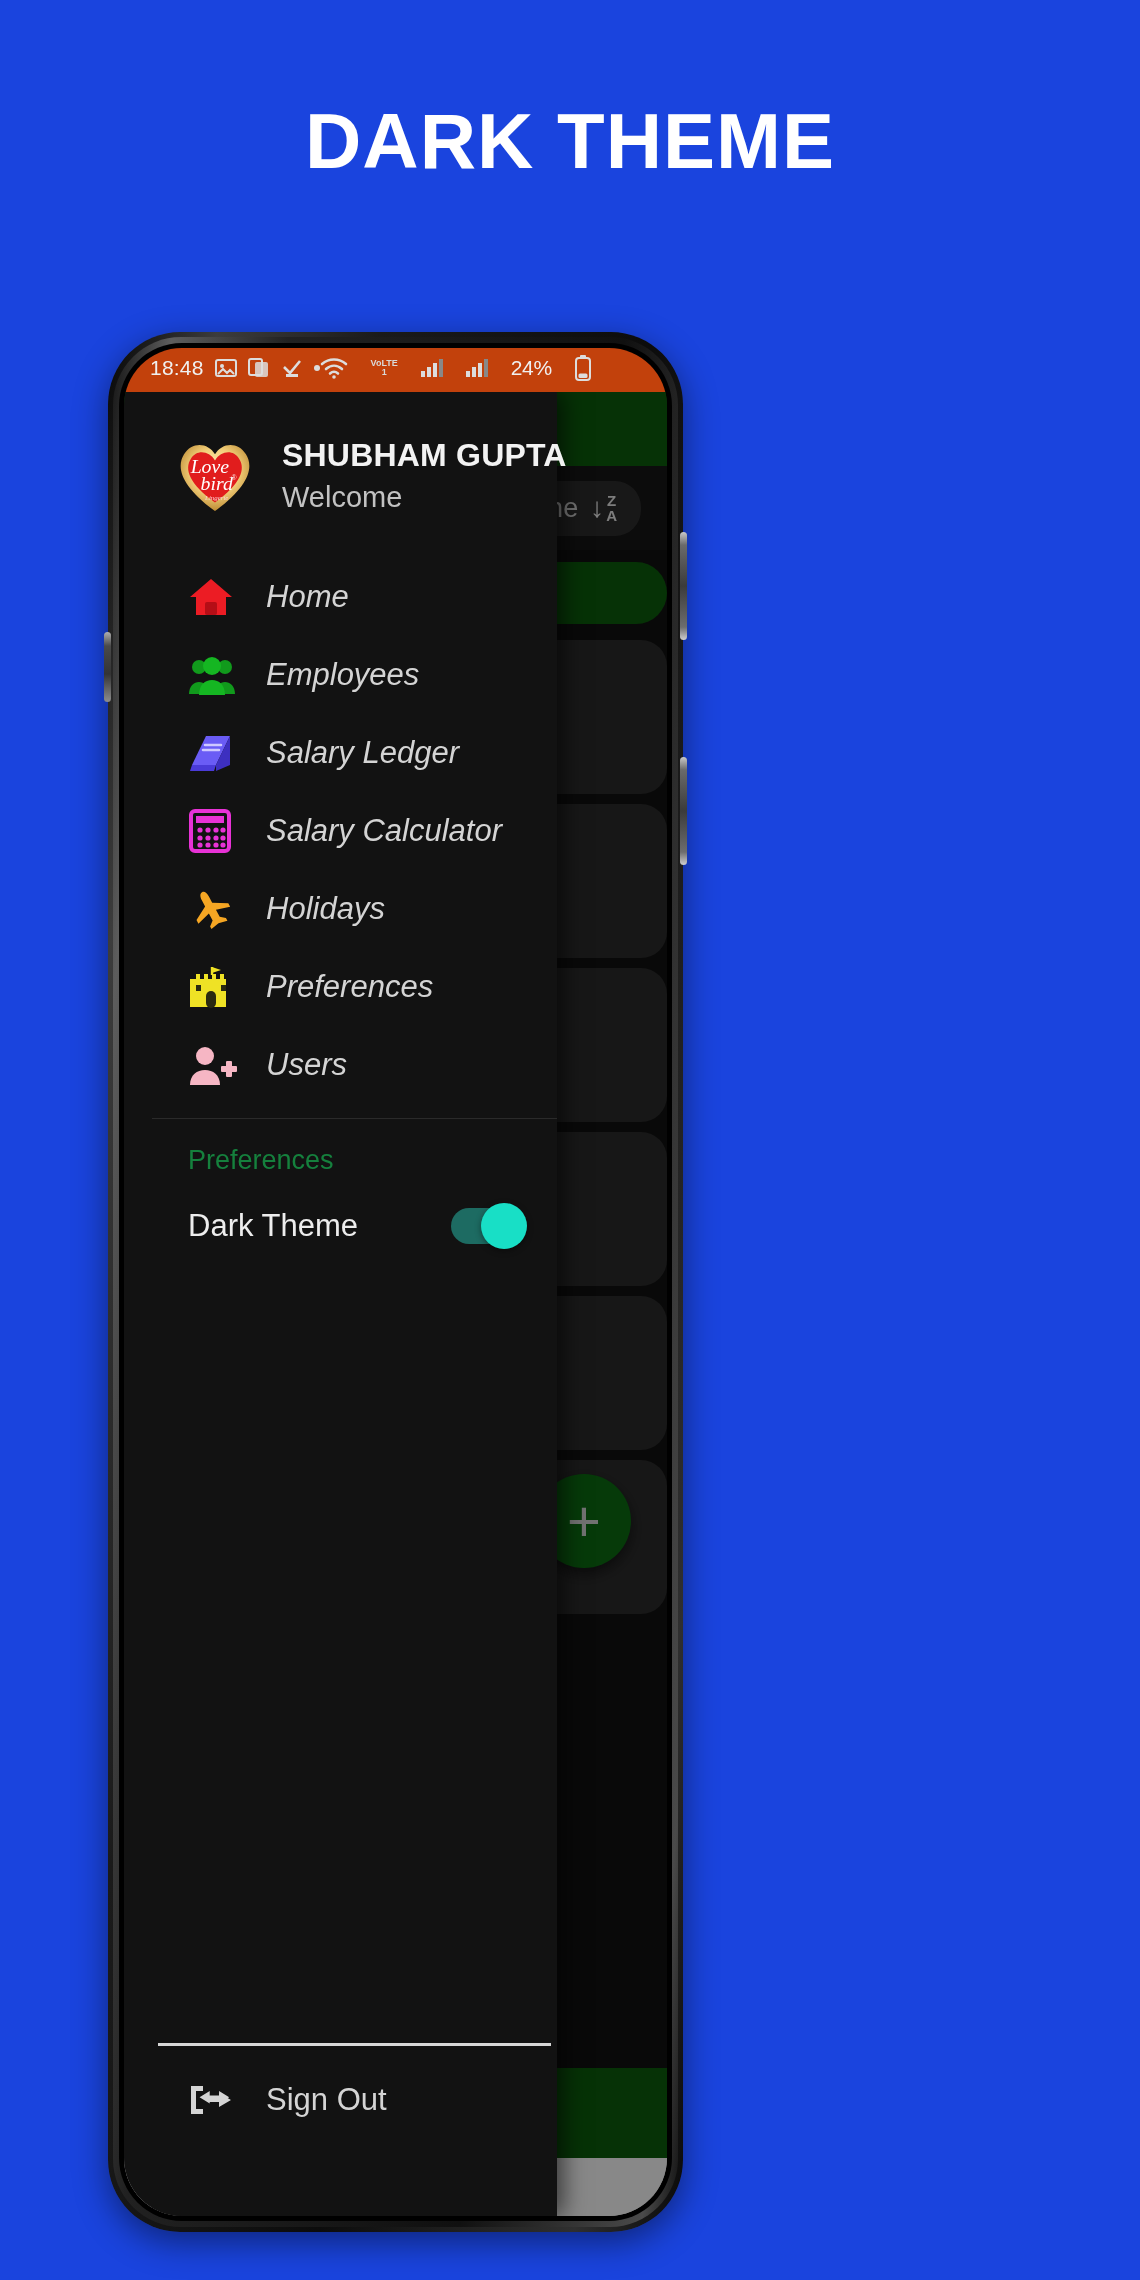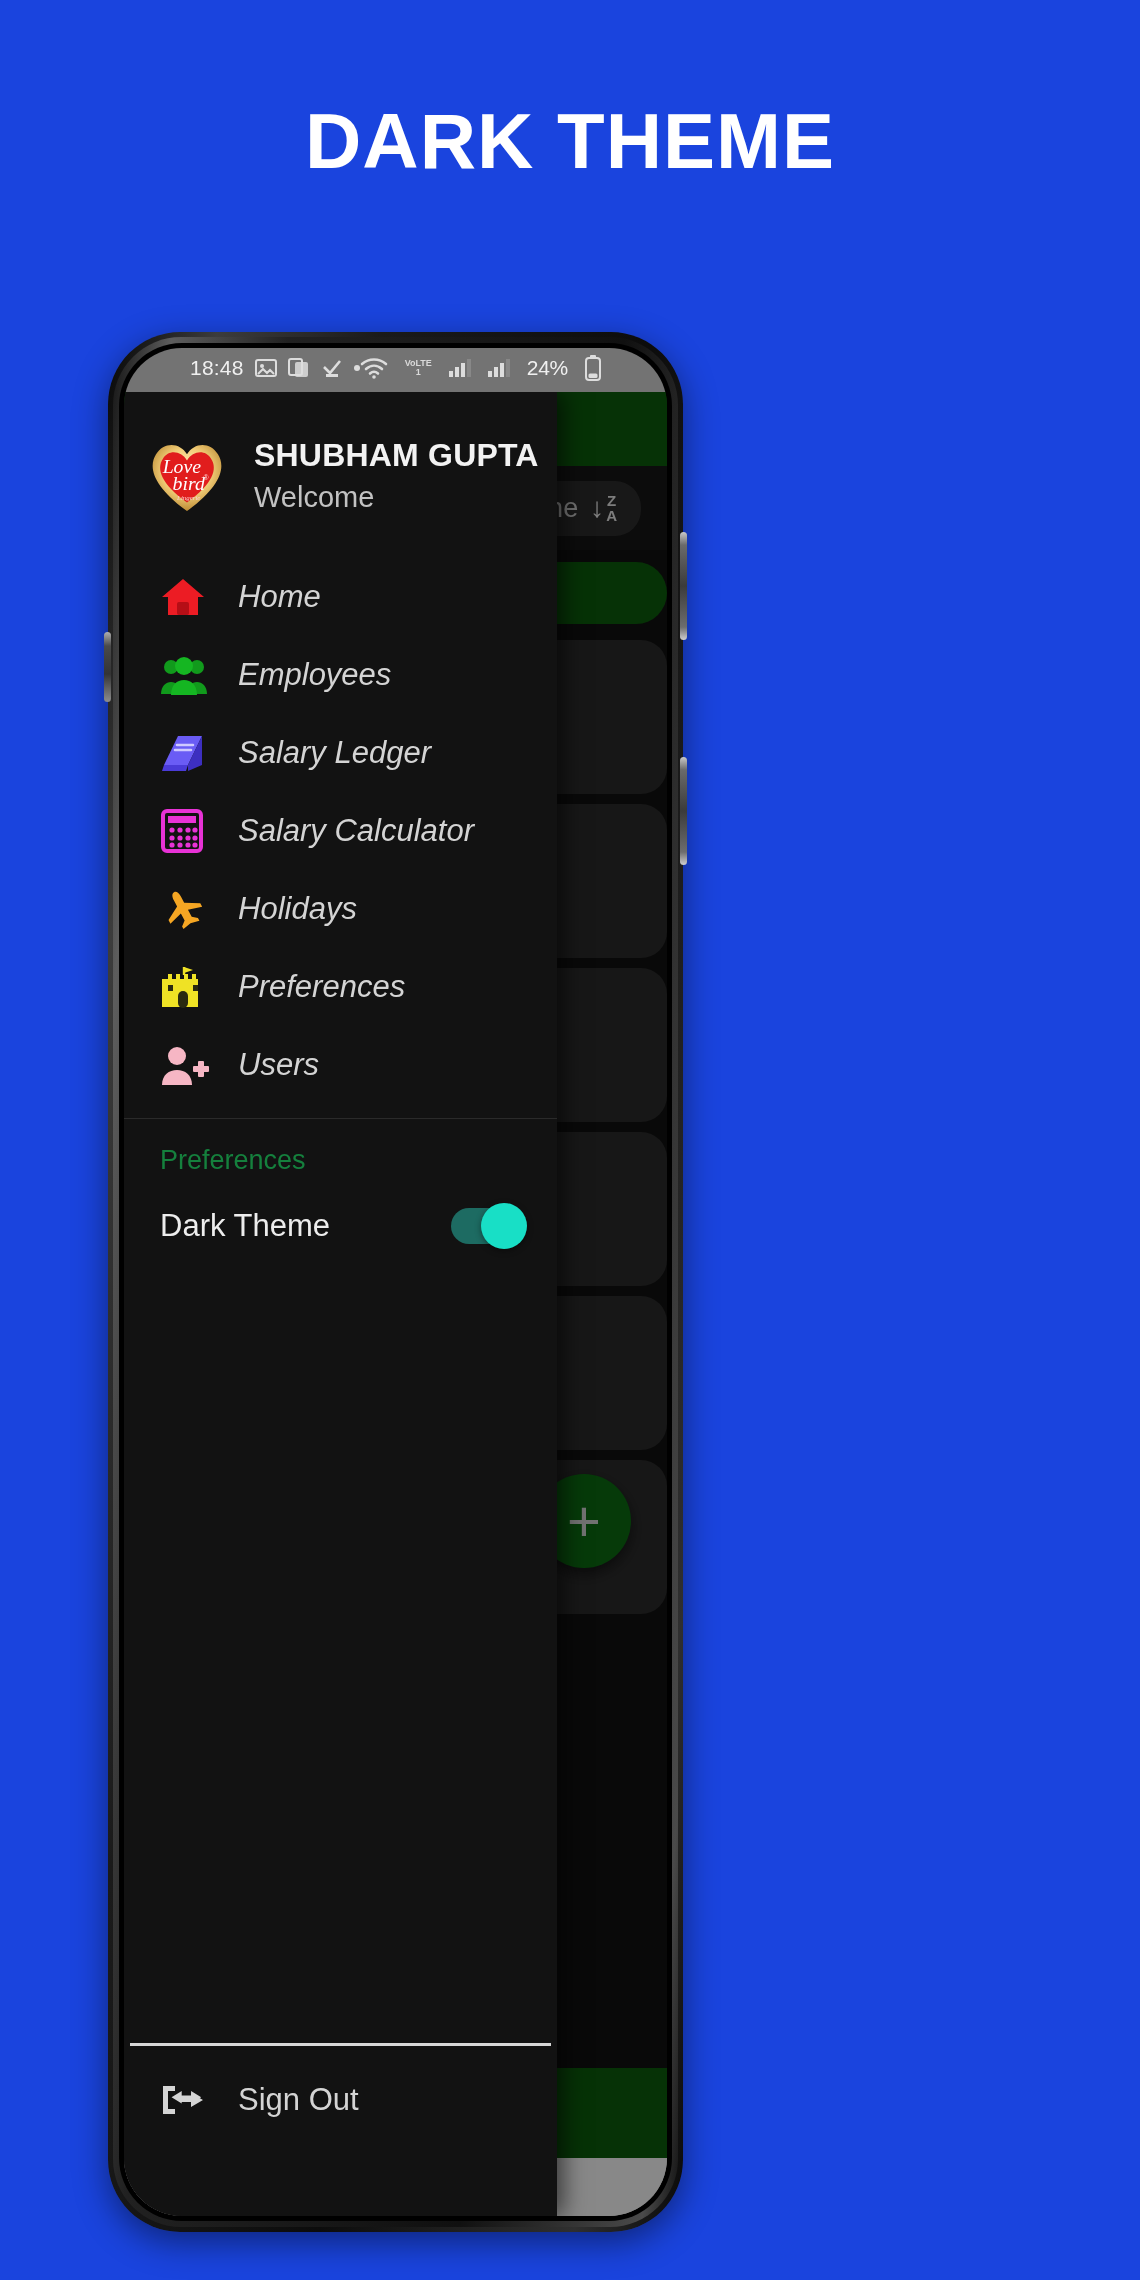--- a/index.html
+++ b/index.html
@@ -58,28 +58,28 @@
   }
   .btn-left{
     position:absolute; left:-4px; top:300px; width:7px; height:70px;
     border-radius:4px;
     background:linear-gradient(180deg,#b0b0b0,#4a4a4a 20%,#343434 60%,#8d8d8d);
   }
 
   
   .statusbar{
     position:absolute; left:0; top:0; width:100%; height:44px;
-    display:flex; align-items:center; justify-content:center;
+    display:flex; align-items:center; justify-content:flex-start;
     padding:0 26px 4px 26px;
     color:#e9e9e9; font-size:21px; z-index:30;
-    background:#737373;
+    background:#c2410c;
   }
   .sb-left{ display:flex; align-items:center; gap:11px; }
   .sb-time{ font-size:21px; font-weight:500; letter-spacing:.2px; color:#f0f0f0;}
-  .sb-right{ display:flex; align-items:center; gap:17px; }
+  .sb-right{ display:flex; align-items:center; gap:23px; }
   .sb-ico{ display:inline-flex; align-items:center; }
   .sb-dot{ width:6px; height:6px; border-radius:50%; background:#dcdcdc; display:inline-block;}
   .volte{
     font-size:9px; line-height:9px; color:#d9d9d9; font-weight:bold;
     display:flex; flex-direction:column; align-items:center;
   }
   .batt-pct{ font-size:21px; color:#f0f0f0; letter-spacing:-.3px;}
 
   
   .cam-blob{
@@ -164,20 +164,21 @@
     z-index:10;
   }
 
   
   .drawer{
     position:absolute; left:0; top:44px; width:433px; bottom:0;
     background:#121212;
     z-index:20;
     display:flex; flex-direction:column;
     box-shadow:6px 0 22px rgba(0,0,0,.6);
+    padding-left:28px;
   }
   .drawer-header{
     display:flex; align-items:center; gap:24px;
     padding:40px 18px 34px 20px;
   }
   .logo{
     width:86px; height:86px; flex:0 0 86px;
     position:relative;
   }
   .logo svg{ display:block; width:86px; height:86px; }

